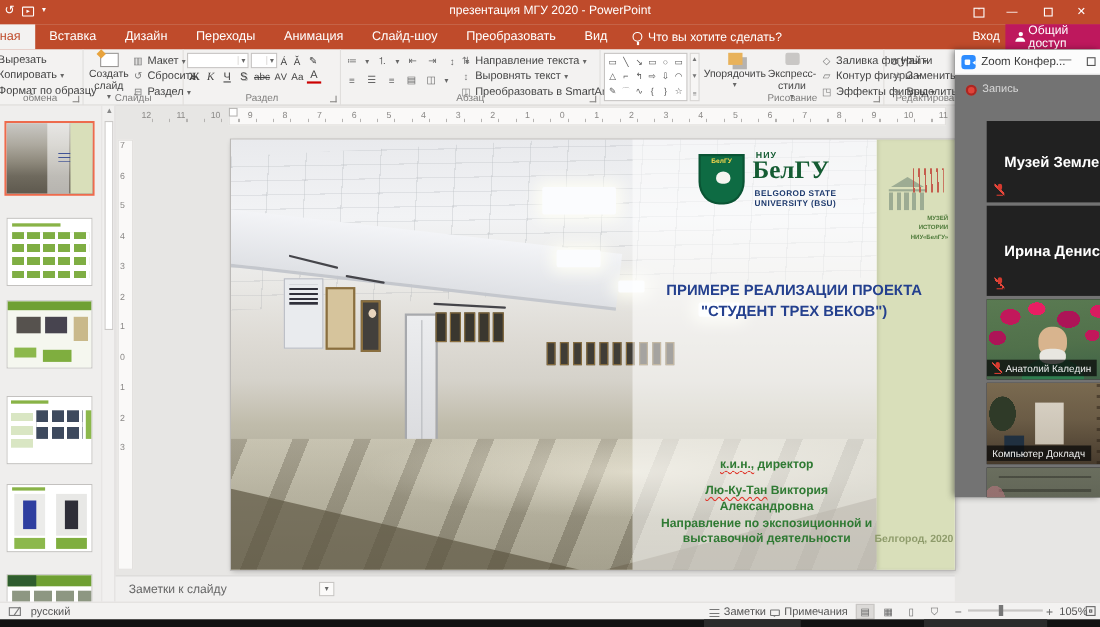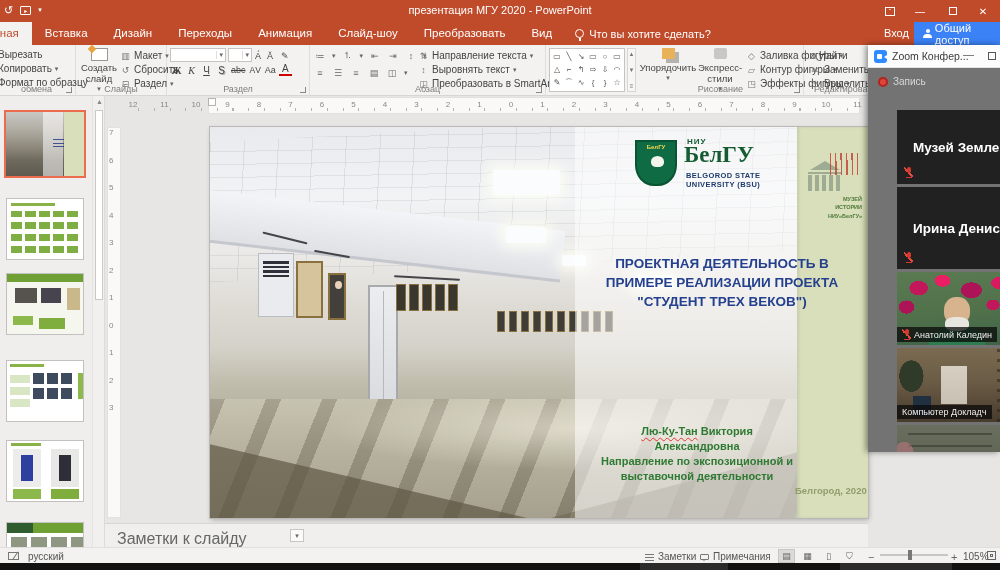--- a/index.html
+++ b/index.html
@@ -17,21 +17,21 @@
   .ribopt{width:10px;height:9px;border:1px solid #fff;font-size:7px;line-height:7px;text-align:center}
 
   
   #tabrow{position:absolute;left:0;top:22px;width:1000px;height:23px;background:#BF4B2B;display:flex;align-items:stretch;overflow:hidden}
   .tab{color:#fff;font-size:11.5px;line-height:23px;padding:0 13px;white-space:nowrap}
   .tab.active{background:#F3F2F1;color:#BF4B2B}
   #tellme{display:flex;align-items:center;gap:5px;color:#fff;margin-left:10px;font-size:11px;white-space:nowrap}
   .bulb{width:9px;height:9px;border:1px solid #fff;border-radius:50%;position:relative}
   .bulb::after{content:'';position:absolute;left:3px;top:8px;width:2px;height:3px;background:#fff}
   #signin{position:absolute;left:884px;top:22px;line-height:23px;color:#fff;font-size:11px}
-  #share{position:absolute;left:914px;top:22px;height:23px;background:#3b82f6;color:#fff;display:flex;align-items:center;gap:5px;padding:0 9px;font-size:11px}
+  #share{position:absolute;left:914px;top:22px;height:23px;background:#be185d;color:#fff;display:flex;align-items:center;gap:5px;padding:0 9px;font-size:11px}
   .person{width:9px;height:9px;position:relative}
   .person::before{content:'';position:absolute;left:2.5px;top:0;width:4px;height:4px;border-radius:50%;background:#fff}
   .person::after{content:'';position:absolute;left:0;top:4.5px;width:9px;height:4.5px;border-radius:4px 4px 0 0;background:#fff}
 
   
   #ribbon{position:absolute;left:0;top:45px;width:1000px;height:51px;background:#F3F2F1;border-bottom:1px solid #D8D6D4;display:flex}
   .rgroup{position:relative;border-right:1px solid #E0DEDC;height:51px;flex:none}
   .glabel{position:absolute;left:0;right:0;bottom:2px;text-align:center;font-size:9px;color:#7E7D7C;white-space:nowrap}
   .dlg{position:absolute;right:3px;bottom:3px;width:6px;height:6px;border-right:1px solid #8A8886;border-bottom:1px solid #8A8886}
   .sbtn{position:absolute;display:flex;align-items:center;gap:3px;font-size:10px;color:#444;height:13px;white-space:nowrap}
@@ -148,21 +148,21 @@
   .mus-bld{position:absolute;left:4px;top:12px;width:34px;height:26px;
     background:repeating-linear-gradient(90deg,#9DAC93 0 4px,transparent 4px 7px) 0 10px/34px 16px no-repeat,
     linear-gradient(#9DAC93,#9DAC93) 0 7px/34px 2px no-repeat}
   .mus-bld::before{content:'';position:absolute;left:2px;top:-4px;width:0;height:0;border-left:15px solid transparent;border-right:15px solid transparent;border-bottom:9px solid #9DAC93}
   .mus-red{position:absolute;left:26px;top:0;width:28px;height:22px;opacity:.85;
     background:repeating-linear-gradient(88deg,#C2463A 0 1.5px,transparent 1.5px 5.5px)}
   .mus-txt{position:absolute;left:10px;top:42px;width:48px;text-align:right;font-size:5.5px;font-weight:bold;color:#4E7A3A;line-height:1.5}
 
   
   #notespane{position:absolute;left:105px;top:523px;width:763px;height:24px;background:#F0EFEE;border-top:1px solid #D8D6D4}
-  #notespane .ph{position:absolute;left:12px;top:6px;color:#666;font-size:16px}
+  #notespane .ph{position:absolute;left:12px;top:6px;color:#666;font-size:11px}
   .notesbtn{position:absolute;left:185px;top:5px;width:14px;height:13px;background:#FBFAF9;border:1px solid #C8C6C4;font-size:7px;color:#666;text-align:center;line-height:12px}
   #statusbar{position:absolute;left:0;top:547px;width:1000px;height:16px;background:#F3F2F1;border-top:1px solid #E1DFDD;font-size:10px;color:#555}
   .langico{position:absolute;left:8px;top:4px;width:11px;height:8px;border:1px solid #777}
   .langico::after{content:'';position:absolute;left:6px;top:-2px;width:1px;height:9px;background:#777;transform:rotate(35deg)}
   #lang{position:absolute;left:28px;top:3px}
   .sb{position:absolute;top:3px;display:flex;align-items:center;gap:4px}
   .notesico{width:9px;height:8px;background:repeating-linear-gradient(0deg,#777 0 1px,transparent 1px 3px)}
   .bubble{width:9px;height:6px;border:1px solid #777;border-radius:1px;position:relative}
   .bubble::after{content:'';position:absolute;left:1px;bottom:-4px;border:2px solid transparent;border-top-color:#777}
   .viewbtn{position:absolute;top:1px;width:17px;height:14px;display:flex;align-items:center;justify-content:center;font-size:9px;color:#666}
@@ -556,25 +556,25 @@
   <div id="muslogo">
     <div class="mus-bld"></div>
     <div class="mus-red"></div>
     <div class="mus-txt">
       <div>МУЗЕЙ</div>
         <div>ИСТОРИИ</div>
         <div>НИУ«БелГУ»</div>
     </div>
   </div>
   <div id="slidetitle">
-    <div>ПРОЕКТНАЯ ДЕЯТЕЛЬНОСТЬ В</div>
     <div>ПРИМЕРЕ РЕАЛИЗАЦИИ ПРОЕКТА</div>
     <div>"СТУДЕНТ ТРЕХ ВЕКОВ")</div>
   </div>
   <div id="authors">
+    <div><span class="sqg">к.и.н.,</span><span> директор</span></div>
     <div class="gap8"></div>
     <div><span class="sqg">Лю-Ку-Тан</span><span> Виктория</span></div>
     <div>Александровна</div>
     <div>Направление по экспозиционной и</div>
     <div>выставочной деятельности</div>
   </div>
   <div id="city">Белгород, 2020</div>
 </div>
 
 <div id="notespane">

